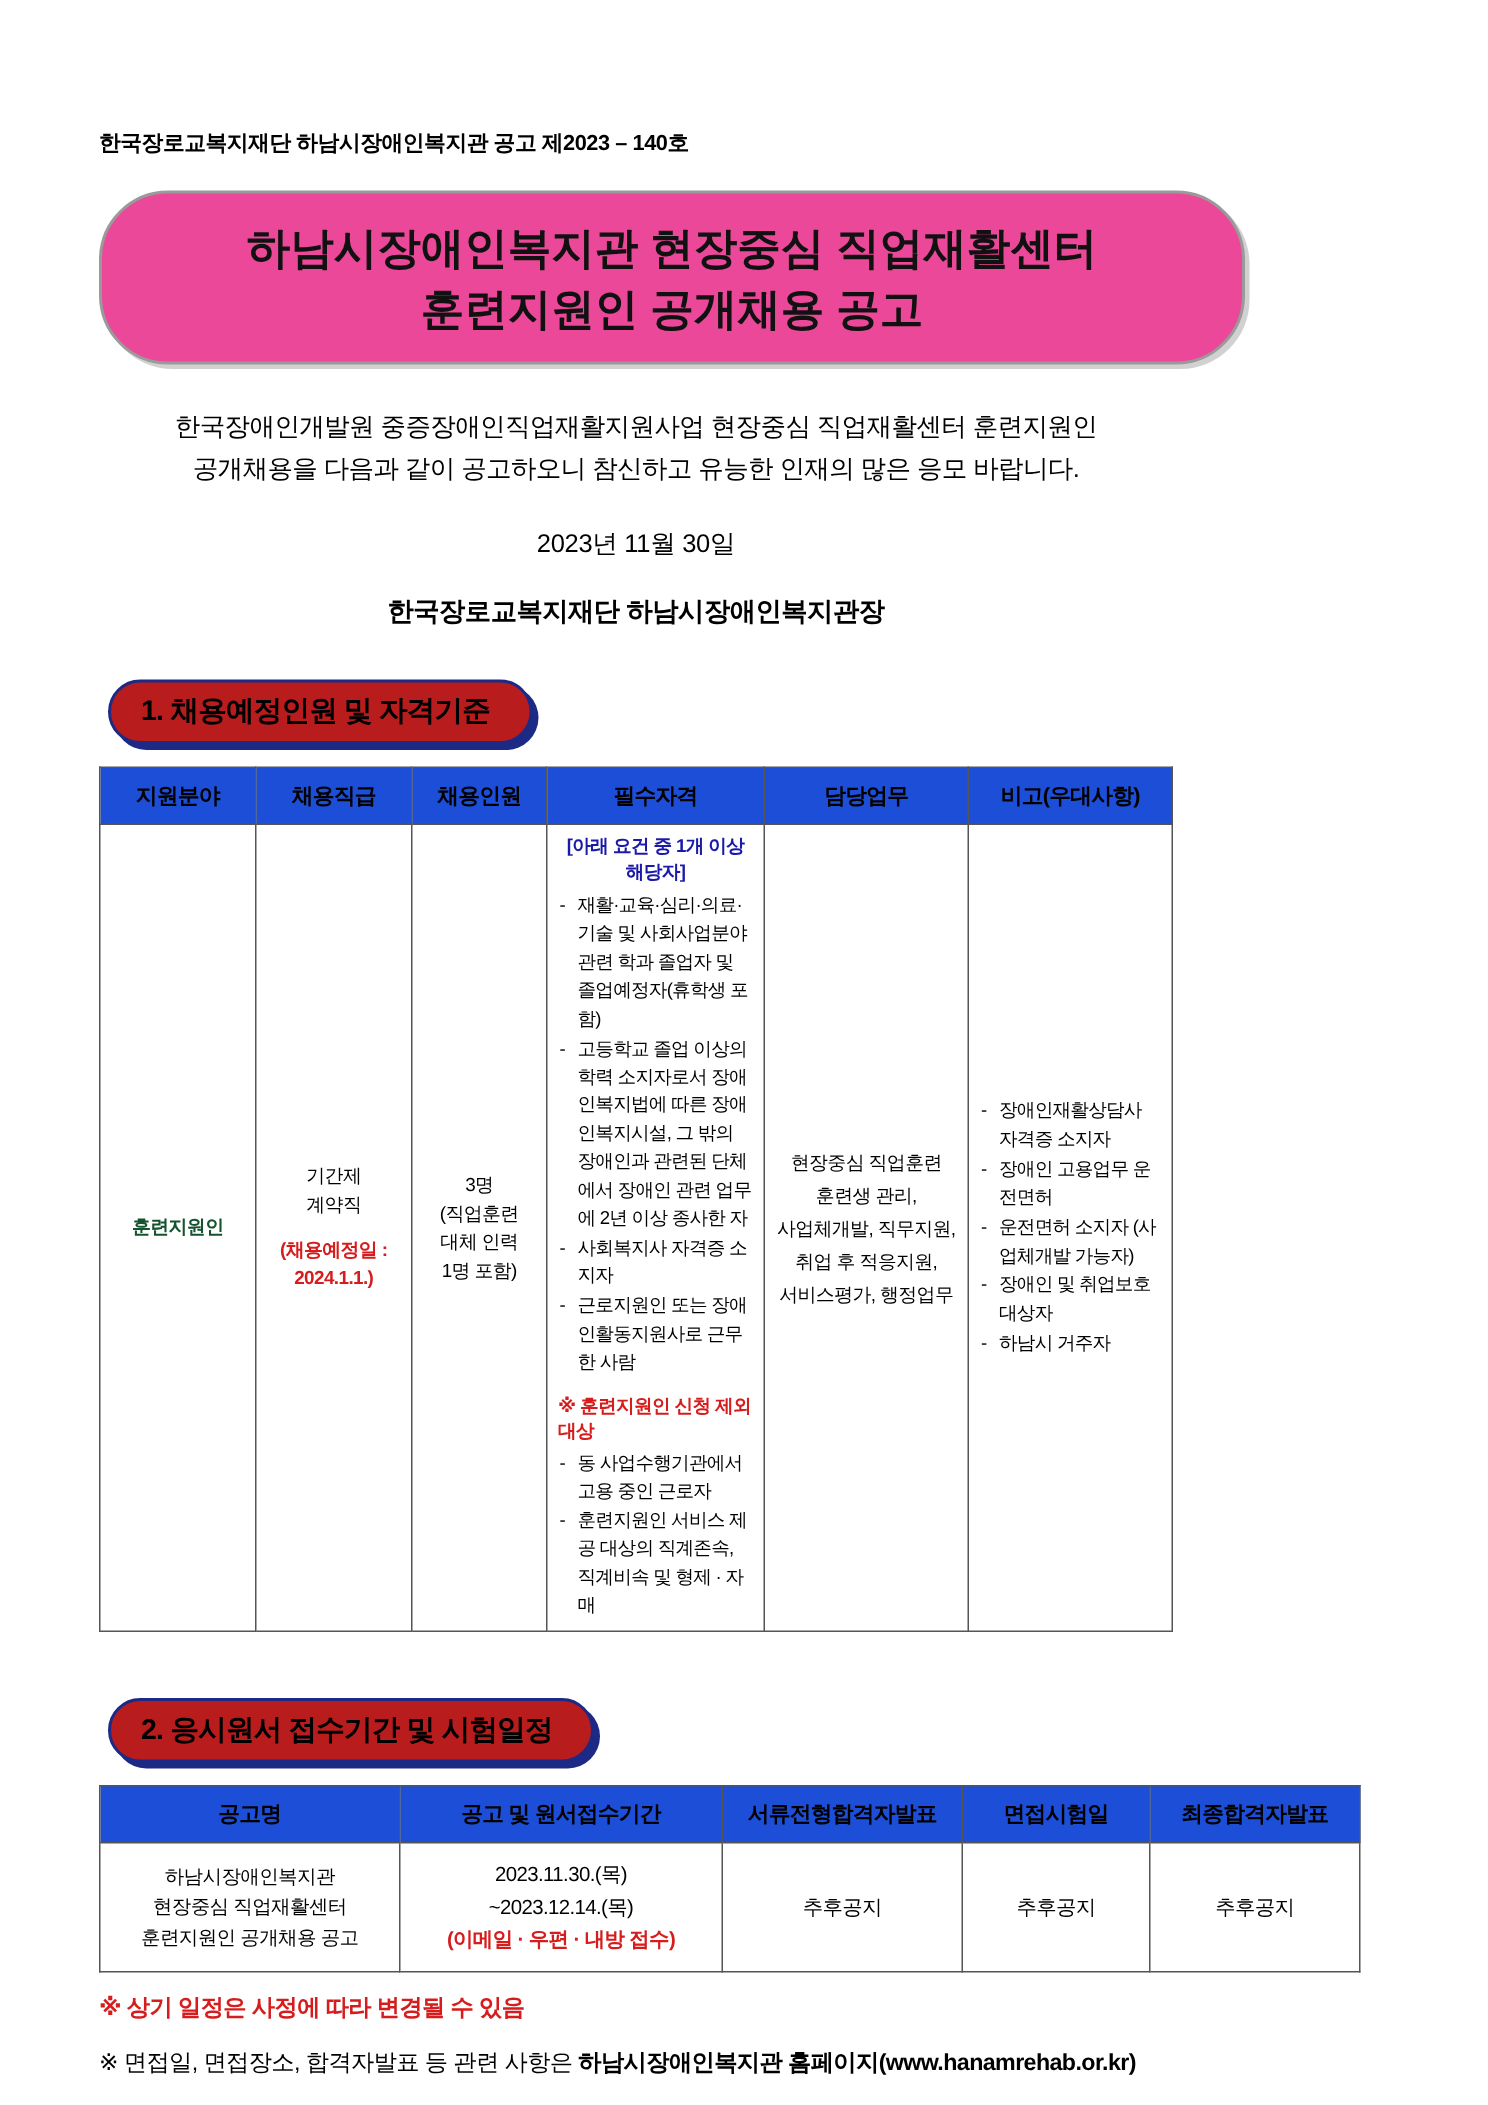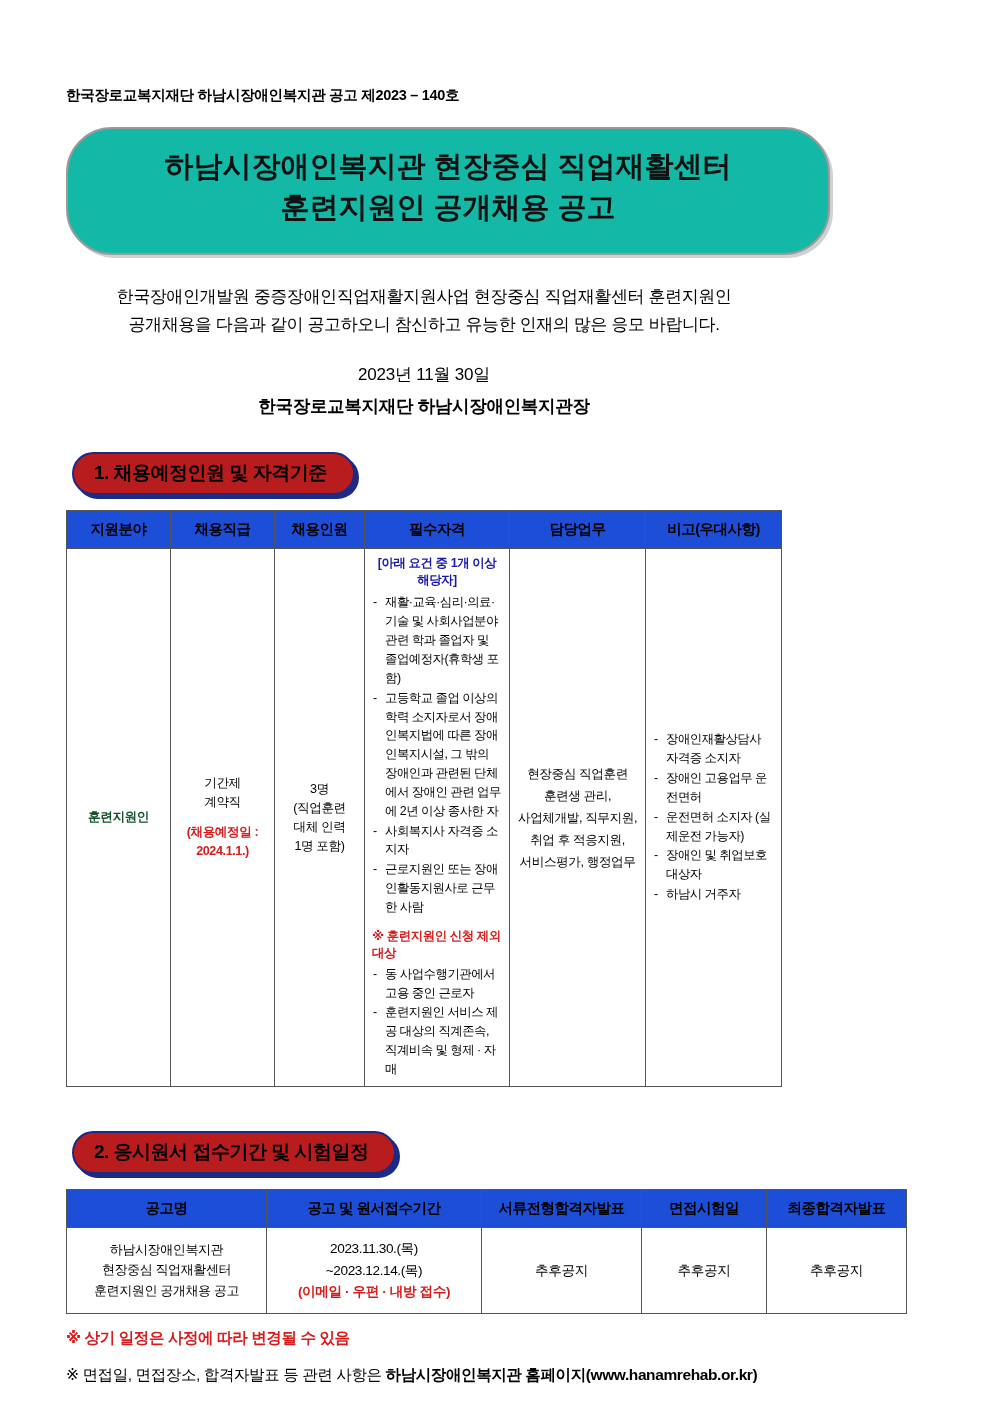--- a/index.html
+++ b/index.html
@@ -27,23 +27,23 @@
     font-weight: bold;
     letter-spacing: -0.3px;
     margin-bottom: 22px;
   }
   
   .title-box {
     margin: 0 auto;
     width: 760px;
     border: 2px solid #9a9a9a;
     border-radius: 46px;
-    background: #14b8a6;
+    background: #ec4899;
     box-shadow: 3px 3px 0 rgba(0,0,0,0.18);
-    padding: 17px 0 25px 0;
+    padding: 17px 0 13px 0;
     text-align: center;
   }
   .title-line {
     font-size: 29px;
     font-weight: bold;
     letter-spacing: 0px;
     line-height: 1.42;
     color: #111;
   }
   
@@ -54,21 +54,21 @@
     line-height: 1.65;
     letter-spacing: -0.4px;
   }
   .date-line {
     margin-top: 24px;
     text-align: center;
     font-size: 17px;
     letter-spacing: -0.2px;
   }
   .org-line {
-    margin-top: 8px;
+    margin-top: 21px;
     text-align: center;
     font-size: 17.5px;
     font-weight: bold;
     letter-spacing: -0.3px;
   }
   
   .section-head {
     position: relative;
     margin-top: 34px;
     margin-bottom: 16px;
@@ -273,21 +273,21 @@
           <div>현장중심 직업훈련</div>
           <div>훈련생 관리,</div>
           <div>사업체개발, 직무지원,</div>
           <div>취업 후 적응지원,</div>
           <div>서비스평가, 행정업무</div>
         </td>
         <td class="cell-note">
           <ul class="dash">
             <li>장애인재활상담사 자격증 소지자</li>
             <li>장애인 고용업무 운전면허</li>
-            <li>운전면허 소지자 (실제운전 가능자)</li>
+            <li>운전면허 소지자 (사업체개발 가능자)</li>
             <li>장애인 및 취업보호 대상자</li>
             <li>하남시 거주자</li>
           </ul>
         </td>
       </tr>
     </tbody>
   </table>
 
   <div class="section-head" style="margin-top:44px;">
     <span class="pill">2. 응시원서 접수기간 및 시험일정</span>

